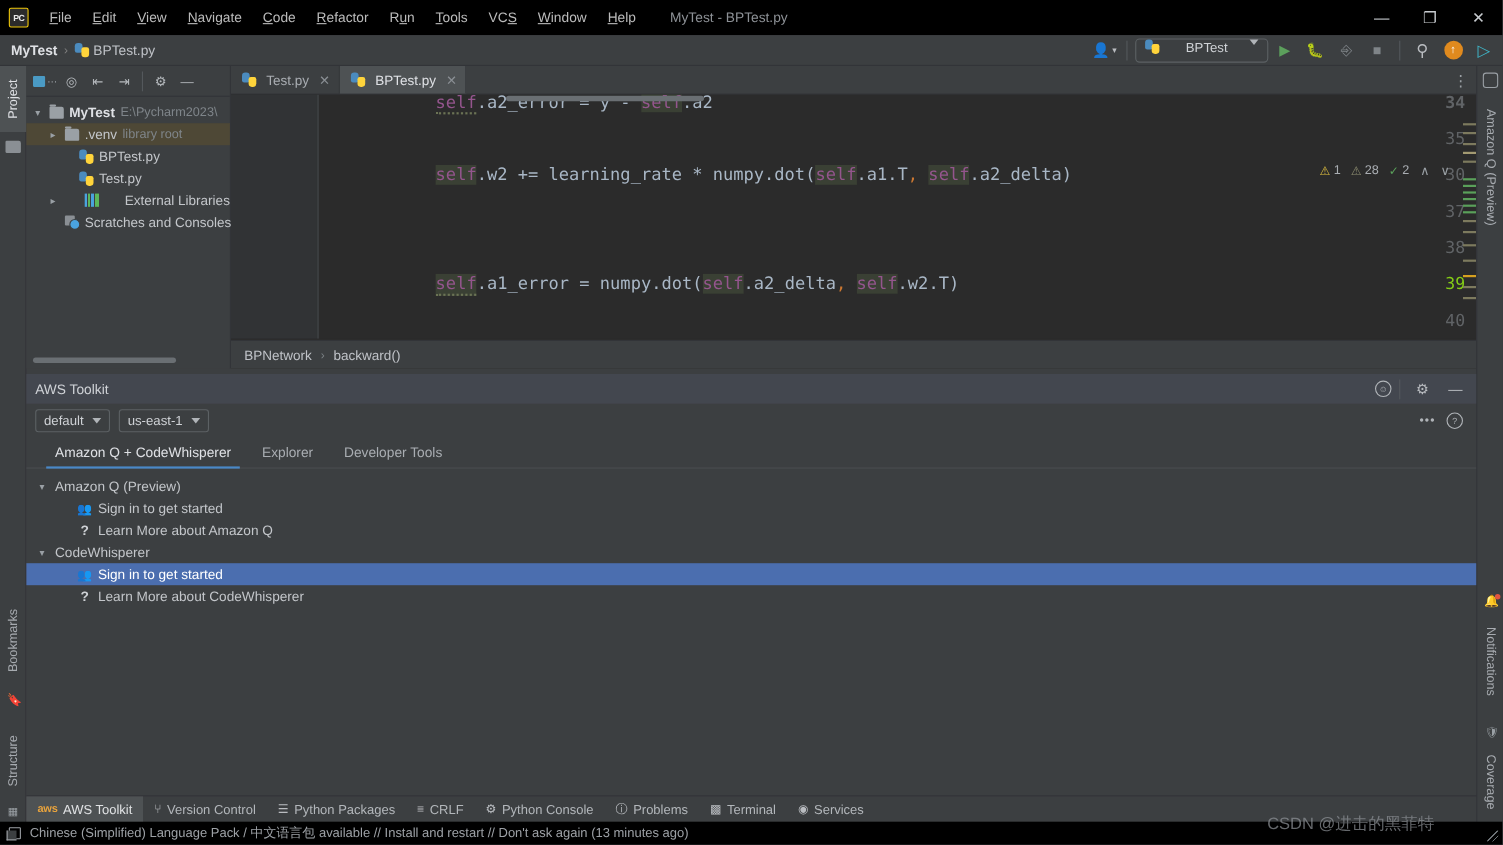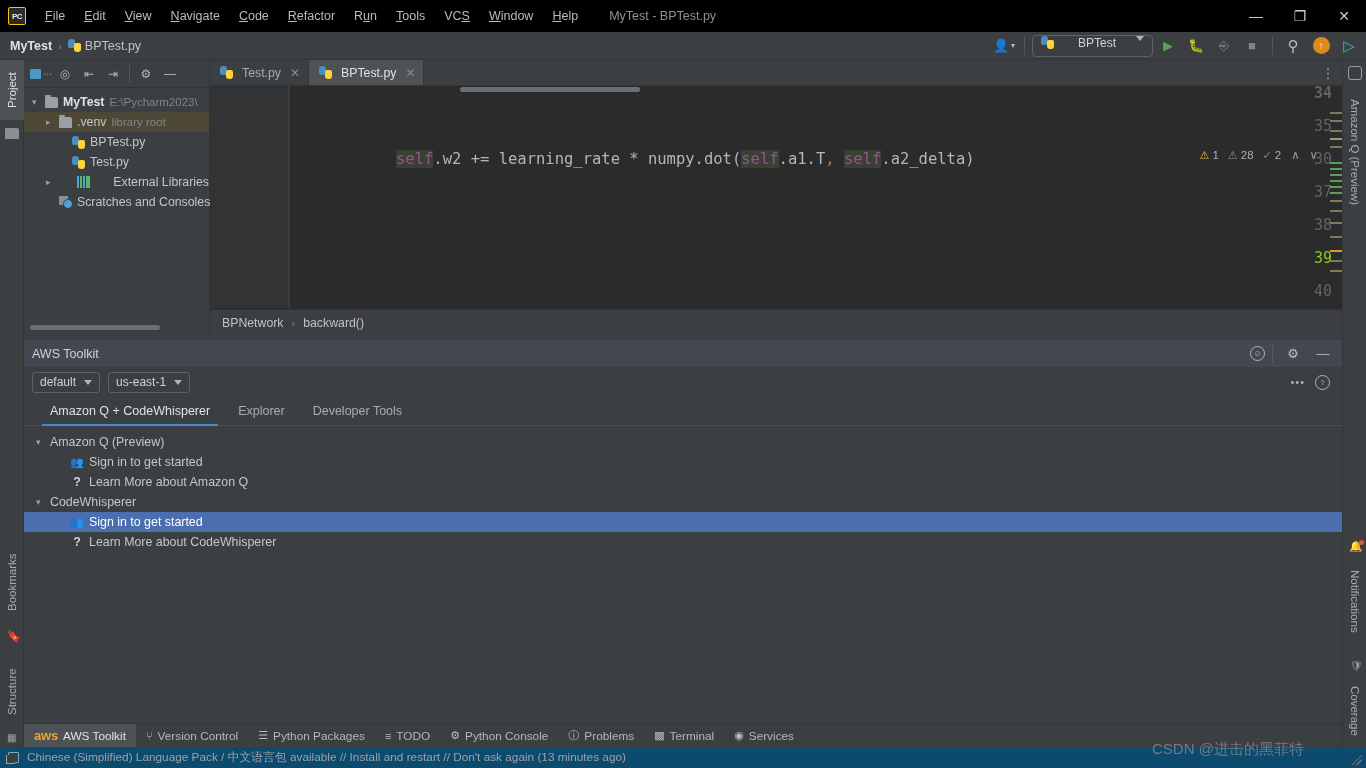--- a/index.html
+++ b/index.html
@@ -273,28 +273,28 @@
     background:#3c3f41; display:flex; align-items:center; gap:0;
     border-top:1px solid #323438;
   }
   .btab {
     display:flex; align-items:center; gap:5px; padding:0 10px; height:24px;
     color:#b3b7bb; font-size:11.8px; white-space:nowrap;
   }
   .btab.active { background:#4e5254; color:#e0e2e4; }
   .bico { font-size:11px; color:#b9bcc0; display:flex; align-items:center; }
   .aws-mini {
-    font-size:13px; font-weight:bold; color:#e8a33d; line-height:1;
+    font-size:10px; font-weight:bold; color:#e8a33d; line-height:1;
     letter-spacing:-.2px;
   }
 
   
   .status {
     position:absolute; left:0; top:747px; width:1366px; height:21px;
-    background:#0c4a6e; display:flex; align-items:center;
+    background:#000000; display:flex; align-items:center;
     color:#9da1a6; font-size:11.8px;
   }
   .st-left { display:flex; align-items:center; gap:8px; padding-left:8px; }
   .st-sqico {
     width:11px; height:11px; border:1.2px solid #9da1a6; border-radius:1px; position:relative;
   }
   .st-sqico::before {
     content:""; position:absolute; left:-3px; top:2px; width:8px; height:8px;
     border:1.2px solid #9da1a6; border-right:none; border-top:none; background:#3c3f41;
   }
@@ -454,22 +454,24 @@
       <div class="gutter-strip"></div>
 
       <div class="lnum" style="top:-2px;font-weight:bold;">34</div>
       <div class="lnum" style="top:31px;">35</div>
       <div class="lnum" style="top:64px;">30</div>
       <div class="lnum" style="top:97px;">37</div>
       <div class="lnum" style="top:130px;">38</div>
       <div class="lnum cur" style="top:163px;">39</div>
       <div class="lnum" style="top:196px;">40</div>
 
+      <div class="codeline" style="top:-2px;"><span class="kw-self squig">self</span>.a2_error = y - <span class="kw-self hl">self</span>.a2</div>
       <div class="codeline" style="top:64px;"><span class="kw-self hl">self</span>.w2 += learning_rate * numpy.dot(<span class="kw-self hl">self</span>.a1.T<span class="comma">,</span> <span class="kw-self hl">self</span>.a2_delta)</div>
       <div class="codeline" style="top:130px;"></div>
+      <div class="codeline" style="top:163px;"><span class="kw-self hl squig">self</span>.a1_error = numpy.dot(<span class="kw-self hl">self</span>.a2_delta<span class="comma">,</span> <span class="kw-self hl">self</span>.w2.T)</div>
 
     </div>
 
     <div class="inspect-badge">
       <span class="warn-tri">⚠</span>
       <span>1</span>
       <span class="warn-tri grey" style="margin-left:6px;">⚠</span>
       <span>28</span>
       <span class="check-g" style="margin-left:6px;">✓</span>
       <span>2</span>
@@ -583,21 +585,21 @@
     <div class="btab">
       <span class="bico">⑂</span>
       <span>Version Control</span>
     </div>
     <div class="btab">
       <span class="bico">☰</span>
       <span>Python Packages</span>
     </div>
     <div class="btab">
       <span class="bico">≡</span>
-      <span>TODO</span>
+      <span>CRLF</span>
     </div>
     <div class="btab">
       <span class="bico">⚙</span>
       <span>Python Console</span>
     </div>
     <div class="btab">
       <span class="bico">ⓘ</span>
       <span>Problems</span>
     </div>
     <div class="btab">

